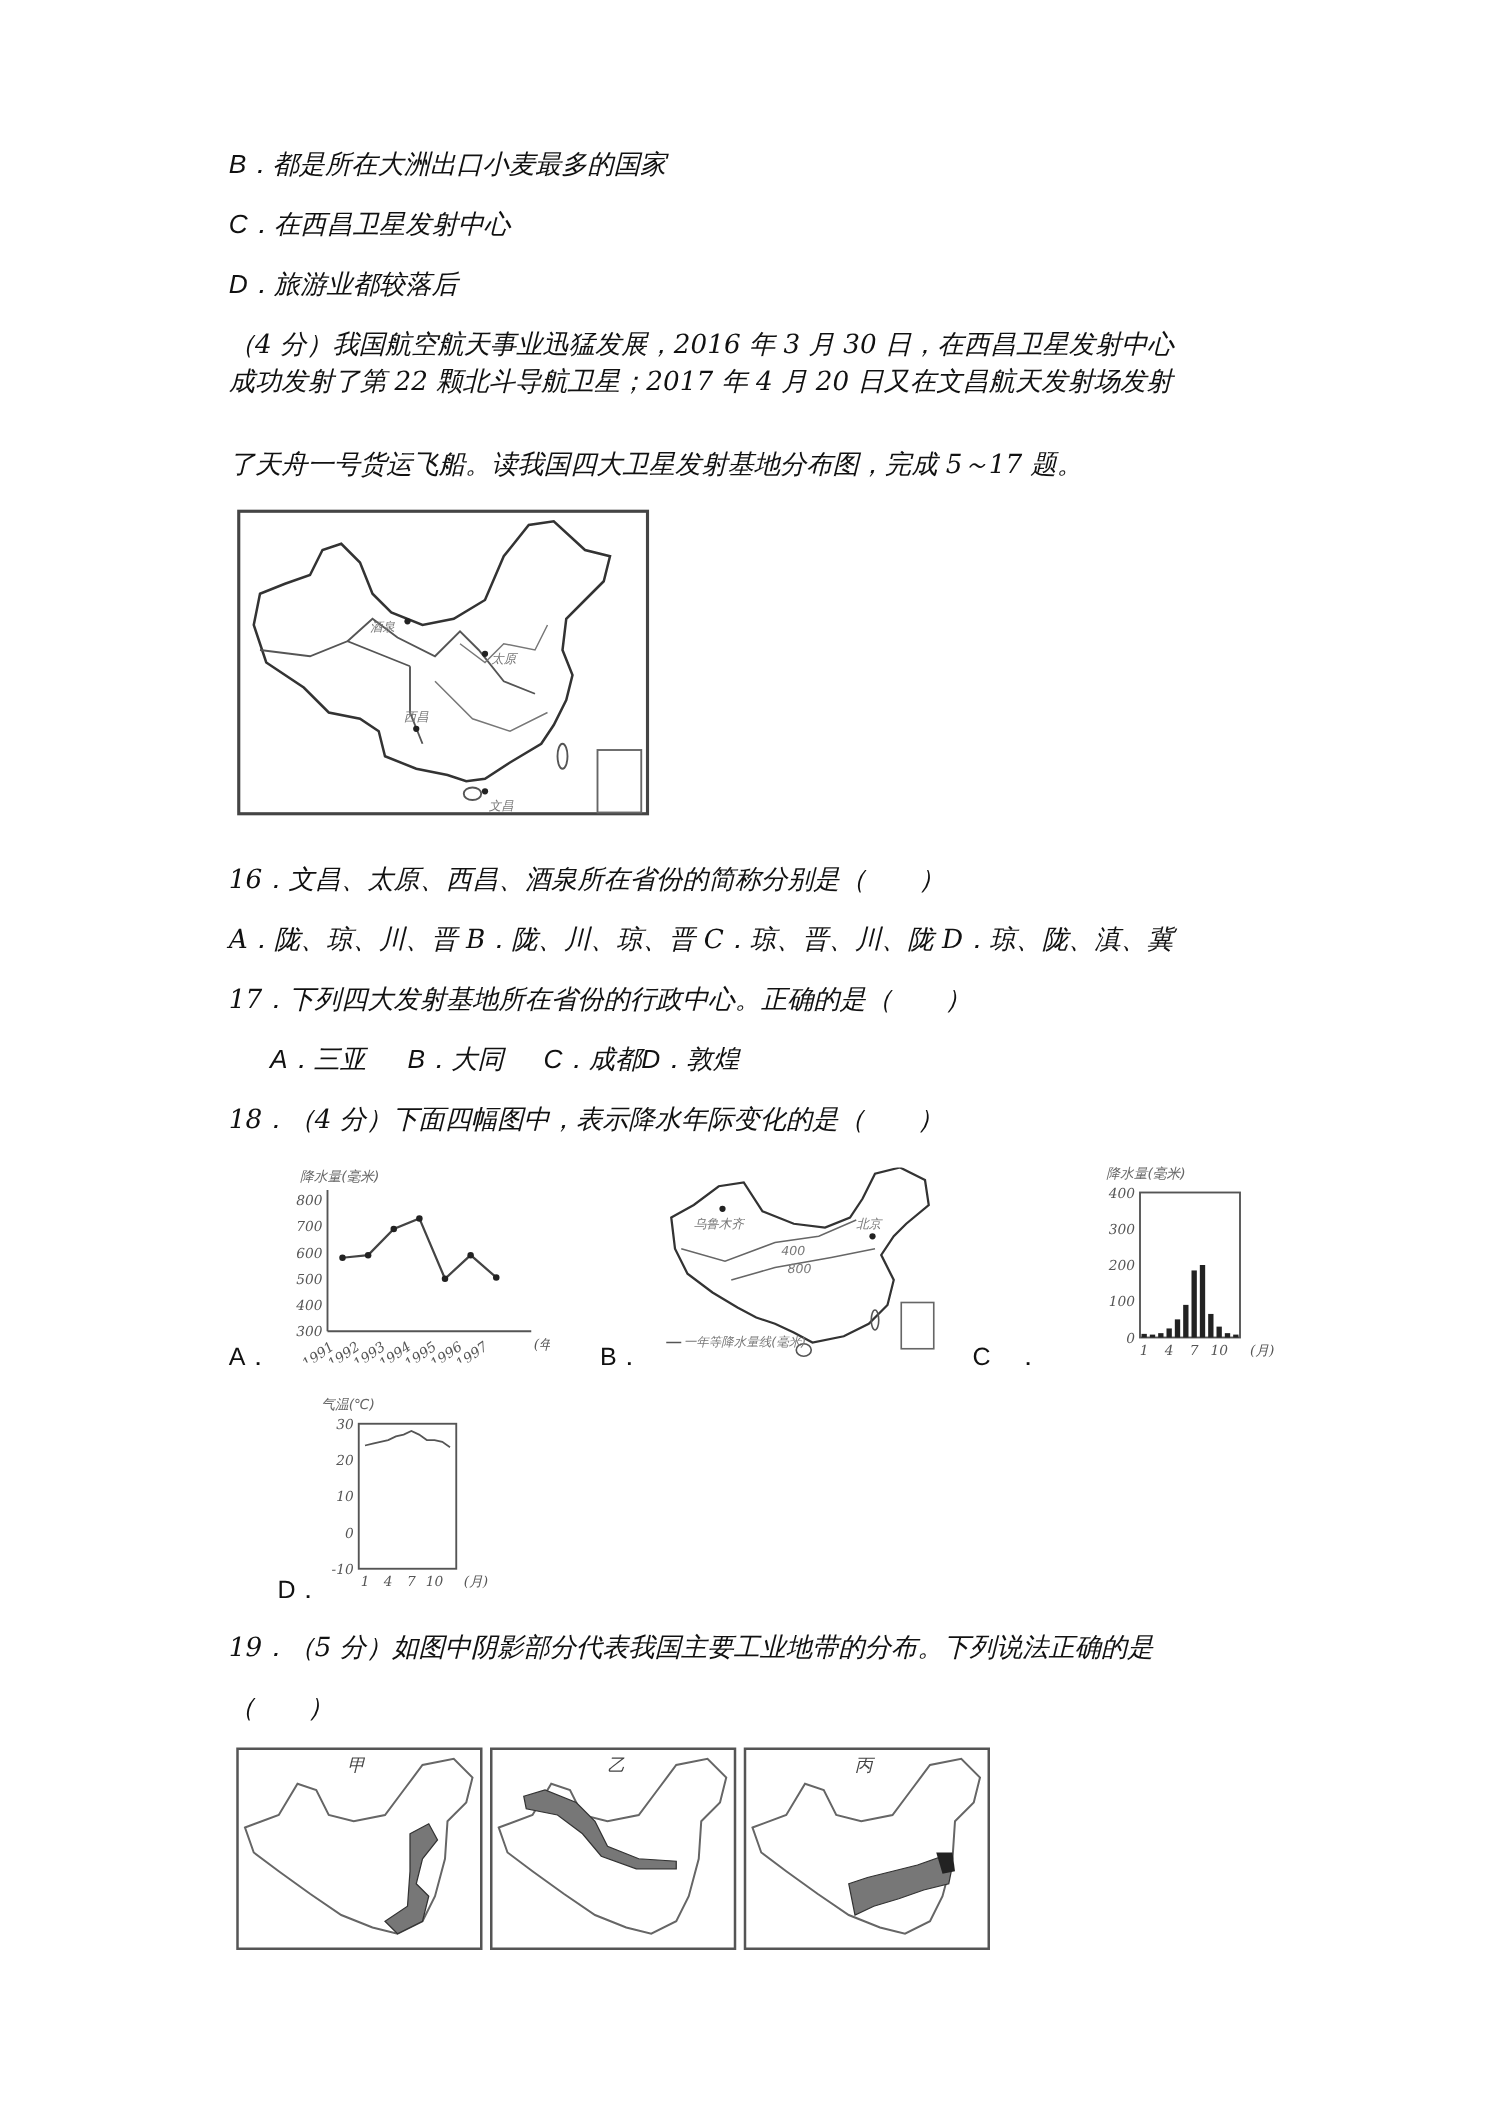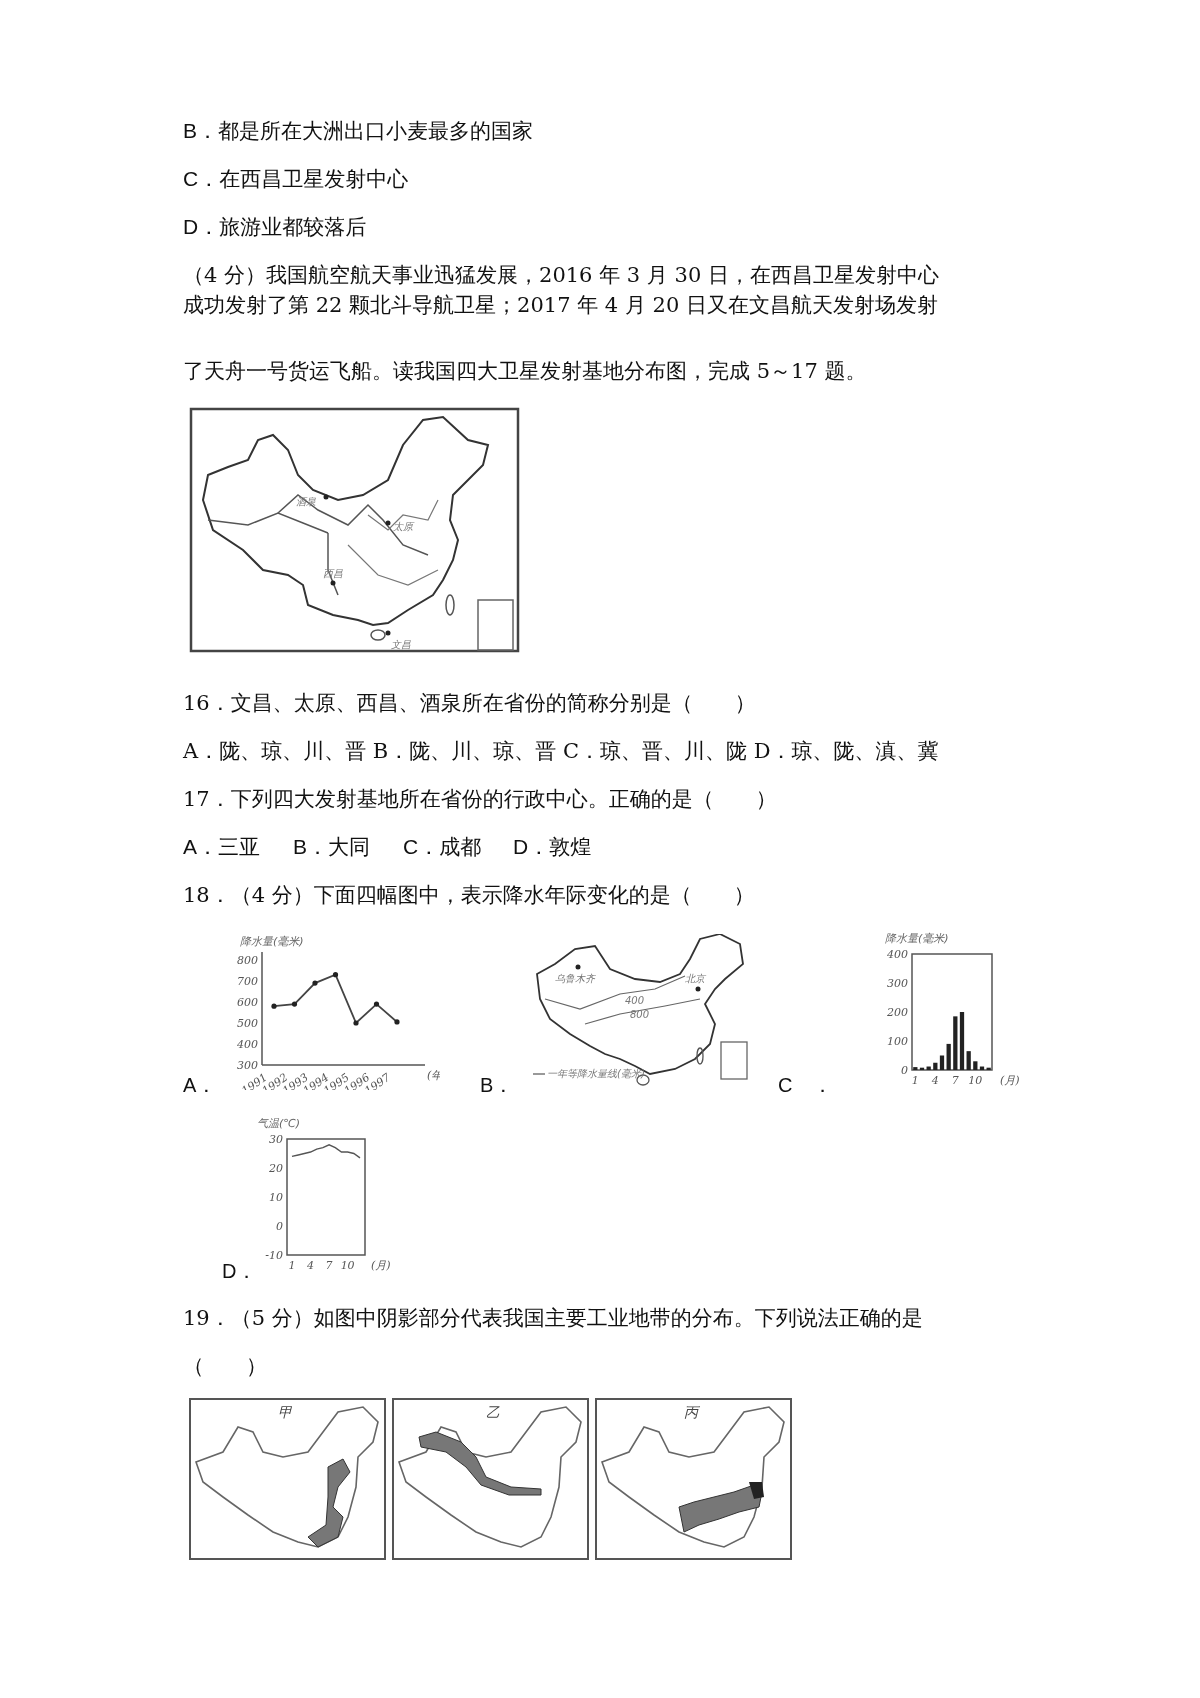--- a/index.html
+++ b/index.html
@@ -1,22 +1,22 @@
 <!DOCTYPE html>
 <html><head>
 <meta charset="utf-8">
 <style>
   html, body { margin: 0; padding: 0; background: #ffffff; }
   body { width: 1200px; height: 1698px; position: relative; overflow: hidden;
          font-family: "DejaVu Serif", "Liberation Serif", serif; color: #111; }
-  .line { position: absolute; left: 183px; font-size: 21px; line-height: 28px; white-space: nowrap; }
+  .line { position: absolute; left: 183px; font-size: 21px; line-height: 28px; white-space: nowrap; font-style: italic; }
   .lbl { font-family: "Liberation Sans", "DejaVu Sans", sans-serif; }
   .fig { position: absolute; font-style: italic; }
   .fig svg { display: block; }
-  .opt { display: inline-block; }
+  .opt { display: inline-block; text-align: right; }
   .tick { font-family: "DejaVu Serif", serif; font-size: 11px; fill: #555; }
   .maplbl { font-family: "DejaVu Sans", sans-serif; font-size: 10px; fill: #777; }
   .charttitle { font-family: "DejaVu Sans", sans-serif; font-size: 11px; fill: #666; }
   .sub-label { position: absolute; font-family: "Liberation Sans", sans-serif; font-size: 20px; }
 </style>
 </head>
 <body>
 
 <div class="line" style="top:117px">
   <span class="lbl">B．</span><span>都是所在大洲出口小麦最多的国家</span>

